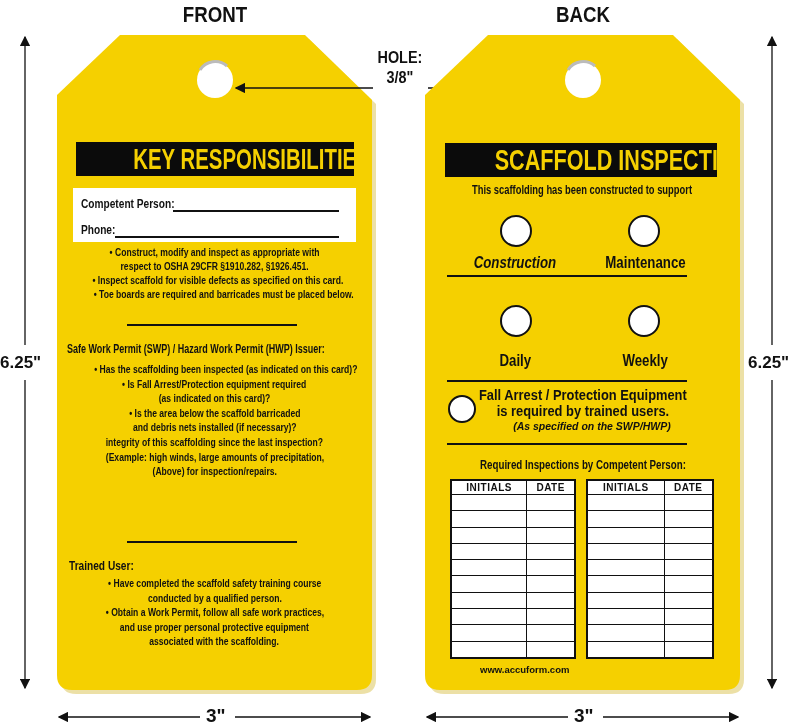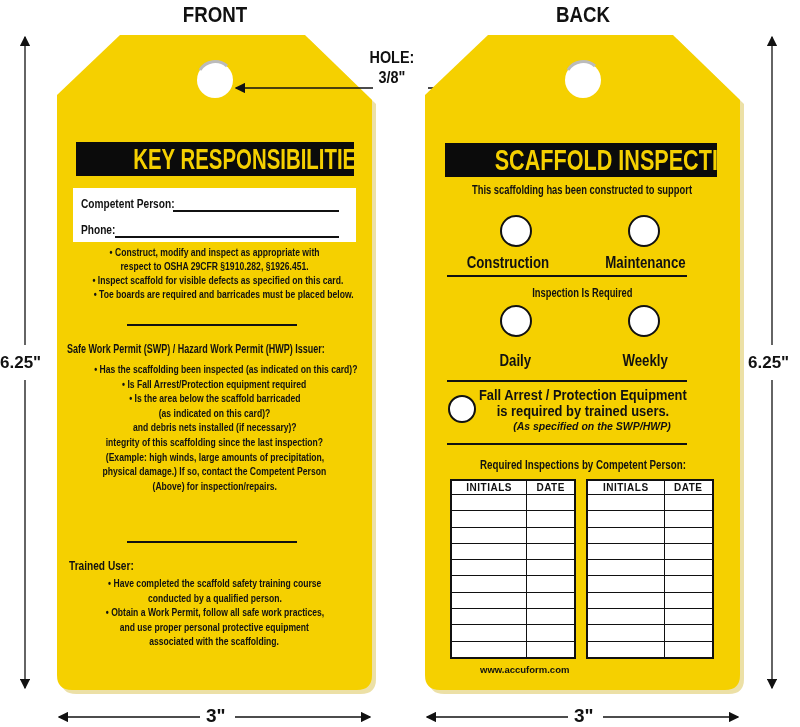--- a/index.html
+++ b/index.html
@@ -81,45 +81,44 @@
 
   <div class="line" style="left:70px;top:289px;width:170px;"></div>
 
   <div class="abs" style="left:10px;top:307px;width:300px;font-weight:bold;font-size:12px;white-space:nowrap;">
     <span class="cond" style="transform-origin:left center;transform:scaleX(0.75);">Safe Work Permit (SWP) / Hazard Work Permit (HWP) Issuer:</span>
   </div>
 
   <div class="ctext" style="top:327px;font-size:11px;line-height:14.6px;">
     <div><span class="cond">• Has the scaffolding been inspected (as indicated on this card)?</span></div>
     <div><span class="cond">• Is Fall Arrest/Protection equipment required</span></div>
+    <div><span class="cond">(as indicated on this card)?</span></div>
     <div><span class="cond">• Is the area below the scaffold barricaded</span></div>
-    <div><span class="cond">(as indicated on this card)?</span></div>
     <div><span class="cond">and debris nets installed (if necessary)?</span></div>
     <div><span class="cond">integrity of this scaffolding since the last inspection?</span></div>
     <div><span class="cond">(Example: high winds, large amounts of precipitation,</span></div>
-    <div><span class="cond">physical damage.) If so, contact the Competent Person</span></div>
     <div><span class="cond">(Above) for inspection/repairs.</span></div>
   </div>
 
   <div class="line" style="left:70px;top:506px;width:170px;"></div>
 
   <div class="abs" style="left:12px;top:523px;font-weight:bold;font-size:13px;white-space:nowrap;">
     <span class="cond" style="transform-origin:left center;">Trained User:</span>
   </div>
 
   <div class="ctext" style="top:541px;font-size:11px;line-height:14.6px;">
     <div><span class="cond">• Have completed the scaffold safety training course</span></div>
     <div><span class="cond">conducted by a qualified person.</span></div>
     <div><span class="cond">• Obtain a Work Permit, follow all safe work practices,</span></div>
     <div><span class="cond">and use proper personal protective equipment</span></div>
     <div><span class="cond">associated with the scaffolding.</span></div>
   </div>
 </div>
 
-<div class="abs" style="left:322px;top:48px;width:140px;text-align:center;font-weight:bold;font-size:16px;line-height:20px;">
+<div class="abs" style="left:330px;top:48px;width:140px;text-align:center;font-weight:bold;font-size:16px;line-height:20px;">
   <div><span class="cond" style="transform:scaleX(0.9);">HOLE:</span></div>
   <div><span class="cond" style="transform:scaleX(0.9);">3/8"</span></div>
 </div>
 <svg class="abs" style="left:0;top:0;" width="800" height="120">
   <line x1="373" y1="88" x2="236" y2="88" stroke="#111" stroke-width="1.3" marker-end="url(#ah)"></line>
   <line x1="428" y1="88" x2="563" y2="88" stroke="#111" stroke-width="1.3" marker-end="url(#ah)"></line>
 </svg>
 
 <div class="tag" style="left:425px;">
   <svg class="shape" width="315" height="655">
@@ -132,31 +131,28 @@
   <div class="hdr-bar" style="left:20px;top:108px;width:272px;height:34px;font-size:30px;line-height:34px;">
     <span class="cond" style="transform:scaleX(0.72);">SCAFFOLD INSPECTION</span>
   </div>
 
   <div class="ctext" style="top:148px;font-size:12px;">
     <span class="cond">This scaffolding has been constructed to support</span>
   </div>
 
   <div class="circle" style="left:75px;top:180px;"></div>
   <div class="circle" style="left:203px;top:180px;"></div>
-  <div class="abs" style="left:30px;top:218px;width:120px;text-align:left;font-weight:bold;font-size:17px;white-space:nowrap;">
+  <div class="abs" style="left:30px;top:218px;width:120px;text-align:center;font-weight:bold;font-size:17px;white-space:nowrap;font-style:italic;">
     <span class="cond">Construction</span>
   </div>
   <div class="abs" style="left:160px;top:218px;width:120px;text-align:center;font-weight:bold;font-size:17px;white-space:nowrap;">
     <span class="cond">Maintenance</span>
   </div>
   <div class="line" style="left:22px;top:240px;width:240px;"></div>
 
-  <div class="ctext" style="top:251px;font-size:12px;">
-    <span class="cond">Inspection Is Required</span>
-  </div>
 
   <div class="circle" style="left:75px;top:270px;"></div>
   <div class="circle" style="left:203px;top:270px;"></div>
   <div class="abs" style="left:30px;top:316px;width:120px;text-align:center;font-weight:bold;font-size:17px;">
     <span class="cond">Daily</span>
   </div>
   <div class="abs" style="left:160px;top:316px;width:120px;text-align:center;font-weight:bold;font-size:17px;">
     <span class="cond">Weekly</span>
   </div>
   <div class="line" style="left:22px;top:345px;width:240px;"></div>

